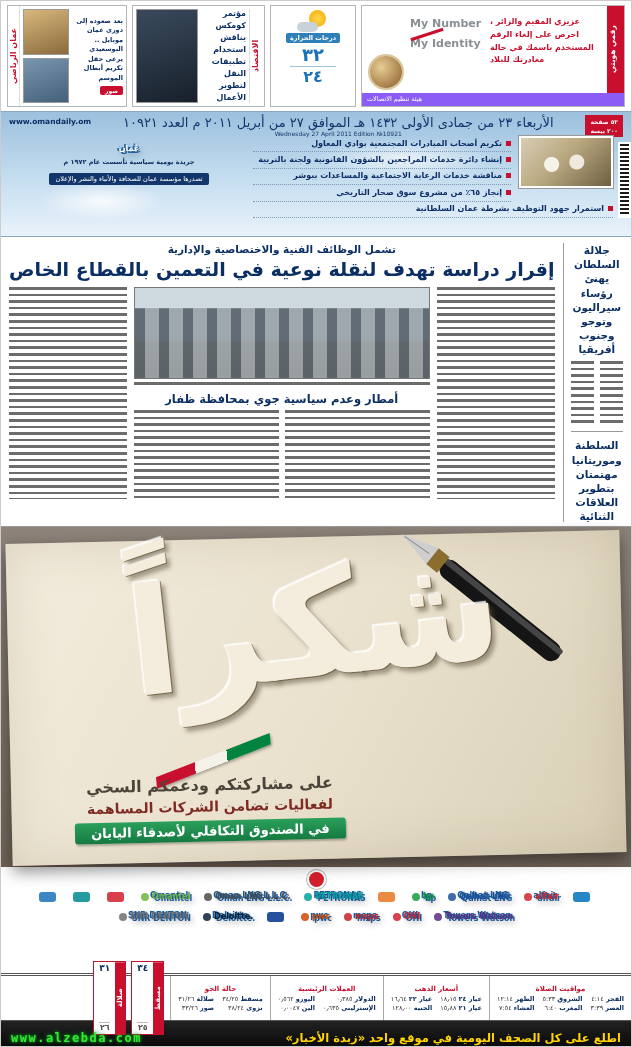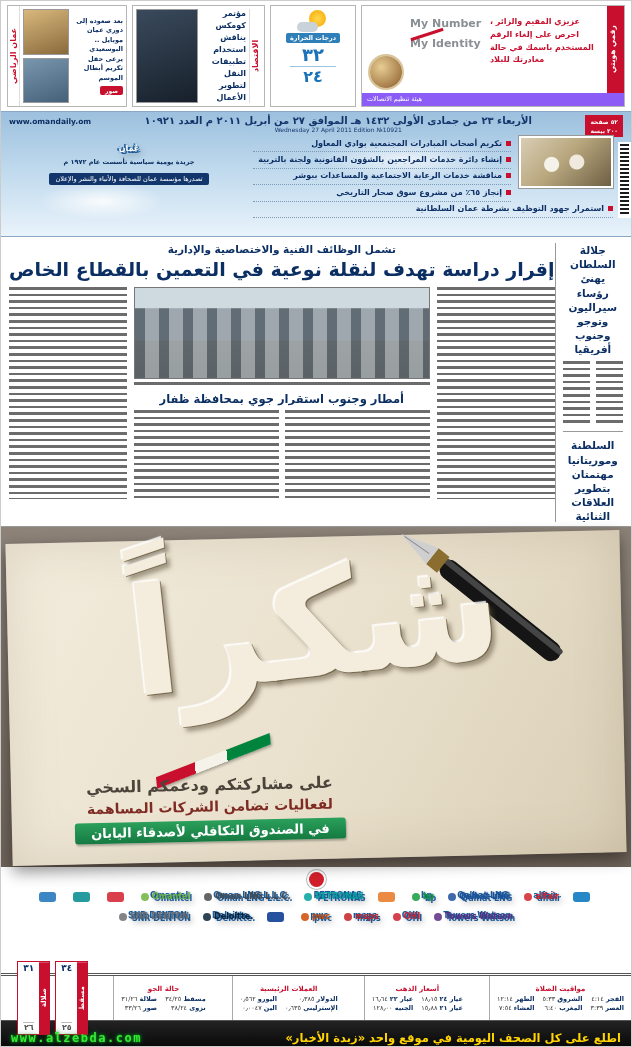--- a/index.html
+++ b/index.html
@@ -44,21 +44,21 @@
   
   .masthead { height:126px; position:relative;
     background-image:
       radial-gradient(ellipse 90px 26px at 16% 72%, rgba(255,255,255,.85), transparent 70%),
       radial-gradient(ellipse 130px 30px at 64% 38%, rgba(255,255,255,.7), transparent 70%),
       linear-gradient(180deg,#9cc0de 0%, #c2dbee 50%, #e9f3fb 100%);
     border-top:1px solid #8aa8c4; border-bottom:1px solid #8aa8c4; }
   .date-bar { display:flex; justify-content:space-between; align-items:flex-start; padding:3px 8px 0; }
   .website { font-size:7.5px; font-weight:bold; color:#0c2f63; margin-top:2px; }
   .dates { text-align:center; }
-  .date-ar { font-size:10px; font-weight:bold; color:#12366b; }
+  .date-ar { font-size:13px; font-weight:normal; color:#12366b; }
   .date-en { font-size:6px; color:#12366b; }
   .badge { background:#c8102e; color:#fff; font-size:6px; font-weight:bold; text-align:center; padding:2px 5px; line-height:1.5; }
   .logo-wrap { position:absolute; left:18px; top:24px; width:220px; text-align:center; }
   .logo { font-size:56px; font-weight:bold; color:#fff; line-height:1; text-shadow:0 0 2px #1c5a96, 2px 2px 0 #1c5a96, -2px -1px 0 #1c5a96, 3px 4px 6px rgba(0,0,0,.35); }
   .tag1 { font-size:6.5px; font-weight:bold; color:#0c2f63; margin-top:3px; }
   .tag2 { display:inline-block; font-size:6.5px; color:#fff; background:#12366b; padding:2px 6px; border-radius:2px; margin-top:2px; }
   .mast-news { position:absolute; left:252px; right:18px; top:24px; bottom:6px; }
   .mast-photo { float:right; width:94px; height:52px; margin:0 0 3px 8px; border:2px solid #fff; outline:1px solid #999;
     background-image:
       radial-gradient(circle 7px at 34% 55%, #f5f2ea 0 7px, transparent 8px),
@@ -67,21 +67,21 @@
   .bullets { list-style:none; }
   .bullets li { overflow:hidden; font-size:8px; font-weight:bold; color:#0d2f66; padding:2.5px 0; border-bottom:1px dotted #7d99b8; line-height:1.3; }
   .bullets li::before { content:""; display:inline-block; width:5px; height:5px; background:#c8102e; margin-left:4px; }
   .barcode { position:absolute; right:2px; top:32px; width:9px; height:72px; background:repeating-linear-gradient(180deg,#1b1b1b 0 2px,#fff 2px 4px); outline:2px solid #fff; }
 
   
   .mainnews { height:290px; padding:6px 8px 4px; display:flex; border-bottom:1px solid #999; }
   .col-a { width:160px; border-left:1px solid #999; padding-left:7px; }
   .art-head { font-size:10.5px; font-weight:bold; color:#0c2f63; text-align:center; line-height:1.35; margin-bottom:5px; }
   .rule { border-top:1px solid #999; margin:6px 0; }
-  .col-main { flex:1; }
+  .col-main { flex:1; padding-right:8px; }
   .kicker { font-size:10.5px; font-weight:bold; color:#0c2f63; text-align:center; }
   .lead-head { font-size:19px; font-weight:bold; color:#0c2f63; text-align:center; margin:3px 0 7px; white-space:nowrap; }
   .body-grid { display:flex; gap:7px; }
   .hside { width:118px; height:212px; }
   .center-col { flex:1; }
   .dam-photo { height:92px; border:1px solid #777;
     background-image:
       linear-gradient(180deg, rgba(206,217,224,1) 0%, rgba(206,217,224,1) 22%, rgba(0,0,0,0) 23%),
       repeating-linear-gradient(90deg, rgba(88,98,108,.85) 0 10px, rgba(160,168,175,.85) 10px 24px),
       linear-gradient(180deg, #9aa4ab 0 58%, #8d8468 59%, #6e6248 100%); }
@@ -109,21 +109,21 @@
   
   .sponsors { height:106px; padding:5px 10px 2px; text-align:left; }
   .fund-logo { width:15px; height:15px; margin:0 auto 5px; border-radius:50%; background:#d21f2c; box-shadow:0 0 0 2px #fff, 0 0 0 3px #bbb; }
   .logos { display:flex; flex-wrap:wrap; justify-content:center; align-items:center; column-gap:14px; row-gap:10px; }
   .logo { display:inline-flex; align-items:center; gap:3px; font-size:8px; font-weight:bold; white-space:nowrap; }
   .logo .mark { width:8px; height:8px; border-radius:50%; background:currentColor; display:inline-block; opacity:.85; font-style:normal; }
   .logo:has(b:empty) .mark { width:17px; height:10px; border-radius:3px; }
 
   
   .info-strip { height:48px; border-top:3px double #555; border-bottom:1px solid #555; display:flex; align-items:stretch; }
-  .isec { padding:3px 7px; border-left:1px solid #aaa; display:flex; flex-direction:column; justify-content:center; gap:2px;margin-left:19px; }
+  .isec { padding:3px 7px; border-left:1px solid #aaa; display:flex; flex-direction:column; justify-content:center; gap:2px; }
   .ititle { color:#c8102e; font-weight:bold; font-size:7px; text-align:center; }
   .igrid { display:grid; gap:1px 8px; font-size:6.5px; color:#222; }
   .igrid.three { grid-template-columns:repeat(3,auto); }
   .igrid.two { grid-template-columns:repeat(2,auto); }
   .cell b { color:#0c2f63; } .cell i { font-style:normal; color:#333; }
   .city-list { display:flex; gap:5px; padding:4px 6px; align-items:center; }
   .city-box { display:flex; border:1px solid #c8102e; background:#fff; }
   .cname { background:#c8102e; color:#fff; writing-mode:vertical-rl; transform:rotate(180deg); font-size:7px; font-weight:bold; padding:2px 1px; text-align:center; }
   .ctemps { display:flex; flex-direction:column; justify-content:flex-end; padding:1px 5px; font-size:9px; font-weight:bold; color:#0c2f63; line-height:1.25; text-align:center;gap:48px; }
   .ctemps i { font-style:normal; color:#555; border-top:1px solid #bbb; font-size:8px; }
@@ -232,21 +232,21 @@
         </div>
     </div>
     <div class="col-main">
       <div class="kicker">تشمل الوظائف الفنية والاختصاصية والإدارية</div>
       <h1 class="lead-head">إقرار دراسة تهدف لنقلة نوعية في التعمين بالقطاع الخاص</h1>
       <div class="body-grid">
         <div class="sim hside"></div>
         <div class="center-col">
           <div class="dam-photo"></div>
           <div class="sim h7"></div>
-          <div class="subhead">أمطار وجنوب استقرار جوي بمحافظة ظفار</div>
+          <div class="subhead">أمطار وعدم سياسية جوي بمحافظة ظفار</div>
           <div class="sim2">
               <div class="sim h86"></div>
               <div class="sim h86"></div>
             </div>
         </div>
         <div class="sim hside"></div>
       </div>
     </div>
   </div>
 

